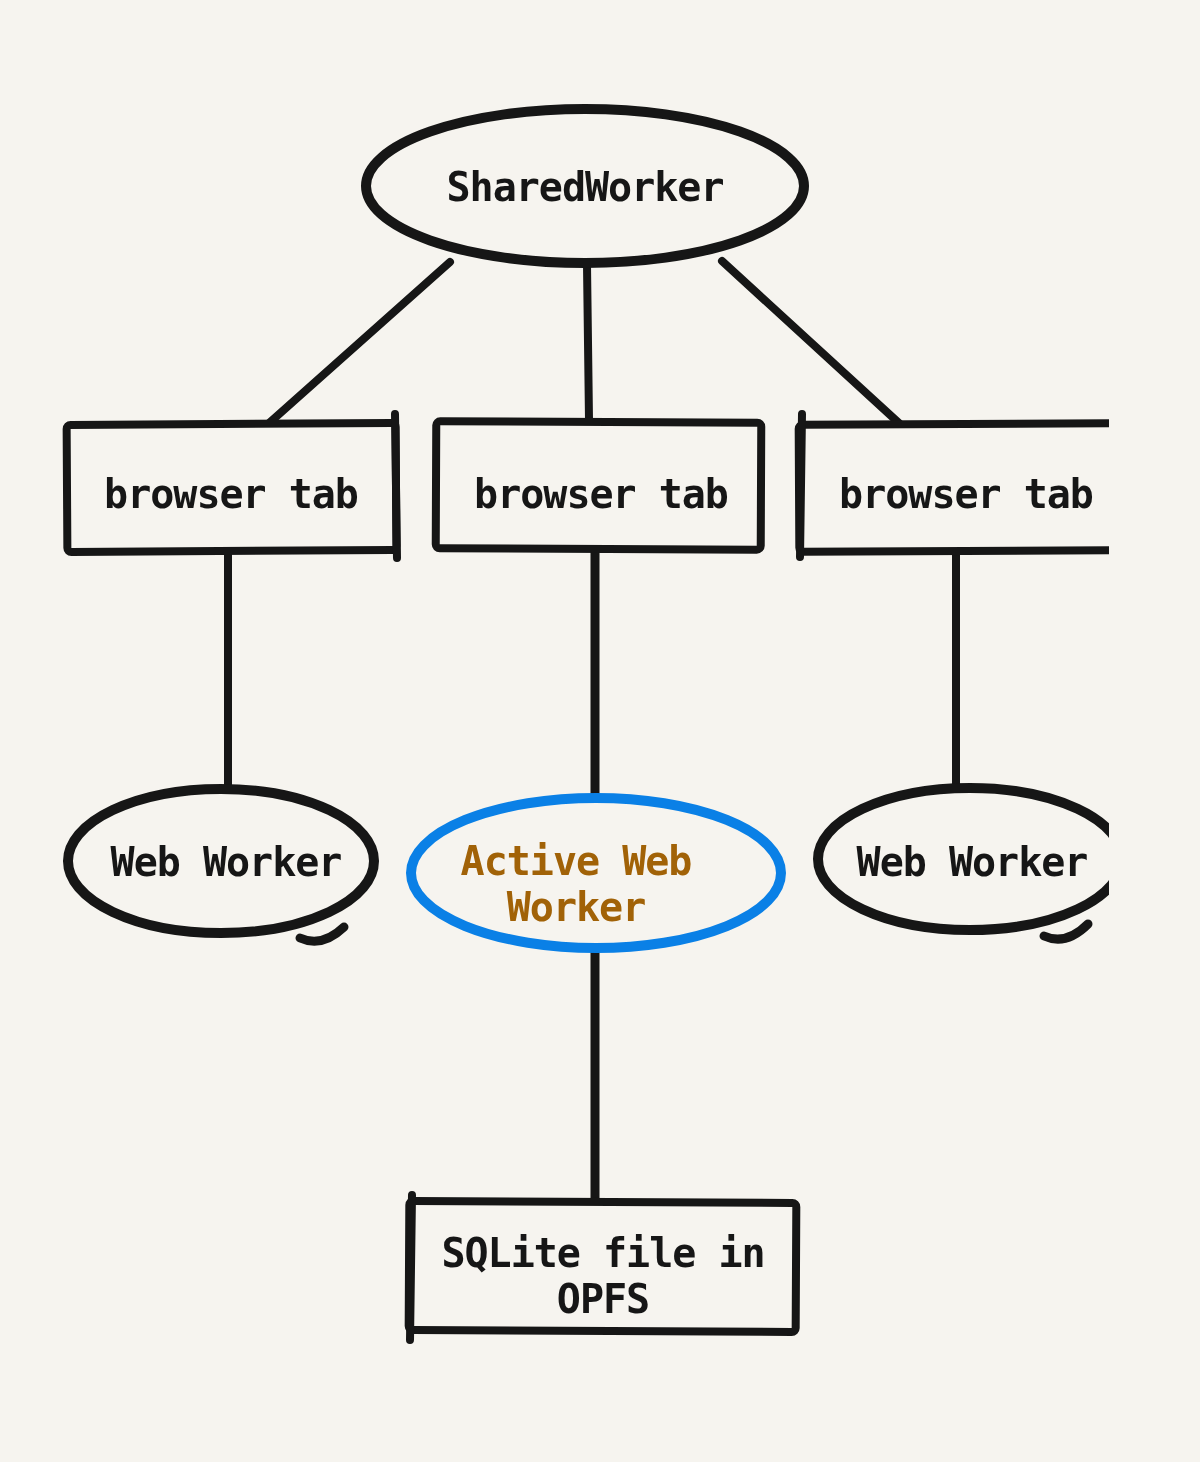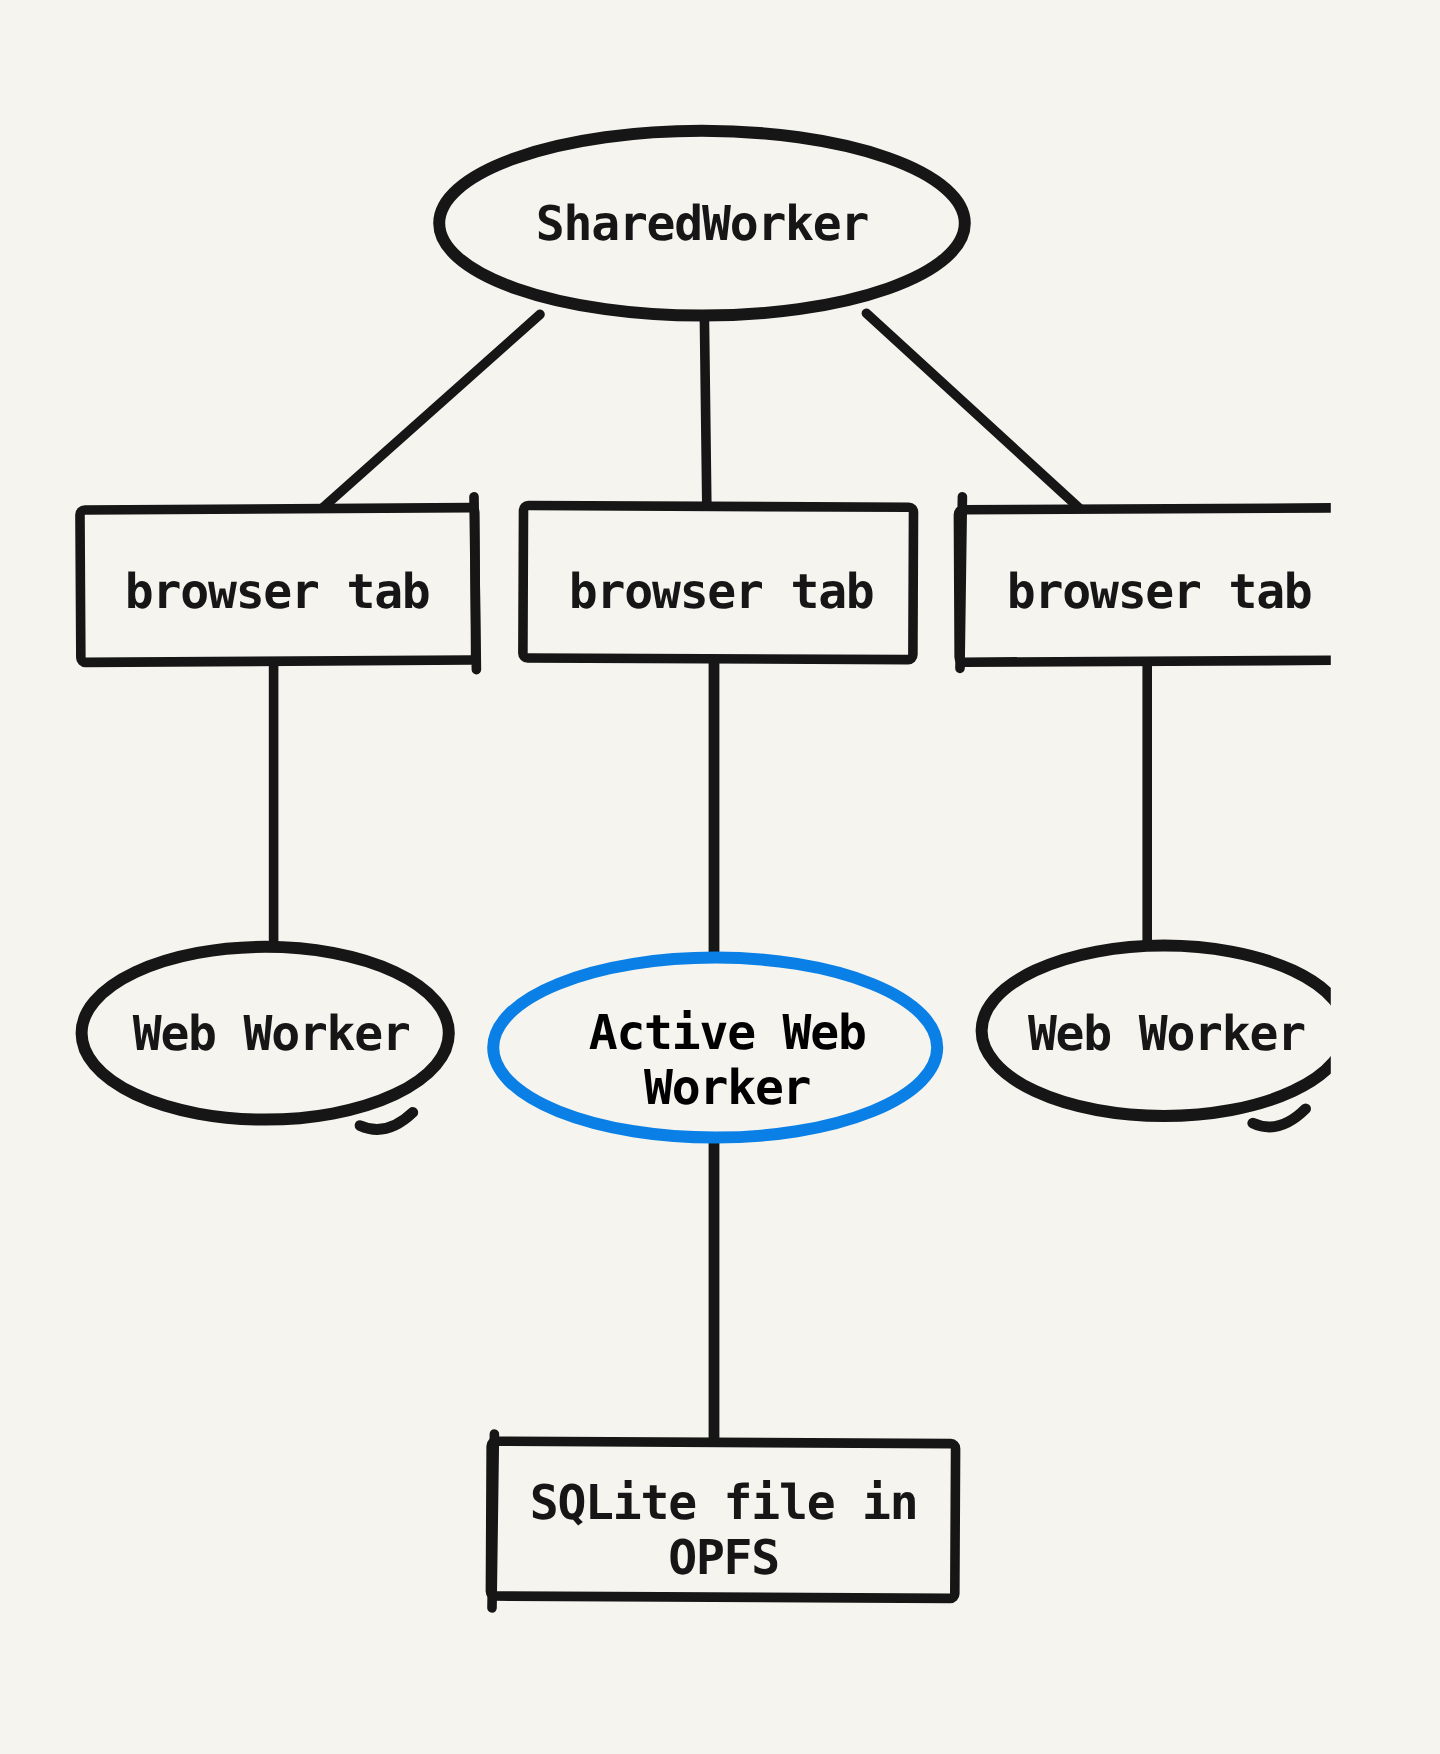--- a/index.html
+++ b/index.html
@@ -41,21 +41,21 @@
     line-height: 1.15;
     font-weight: 700;
     letter-spacing: -1px;
     white-space: normal;
   }
   .lbl-shared   { left: 385px; top: 164px;  width: 400px; }
   .lbl-tab1     { left: 81px;  top: 471px;  width: 300px; }
   .lbl-tab2     { left: 451px; top: 471px;  width: 300px; }
   .lbl-tab3     { left: 816px; top: 471px;  width: 300px; }
   .lbl-ww-left  { left: 76px;  top: 839px;  width: 300px; }
-  .lbl-active   { left: 436px; top: 838px;  width: 340px; color: #000000; }
+  .lbl-active   { left: 406px; top: 838px;  width: 340px; color: #a16207; }
   .lbl-ww-right { left: 822px; top: 839px;  width: 300px; }
   .lbl-sqlite   { left: 433px; top: 1230px; width: 340px; text-align: center; }
 </style>
 </head>
 <body>
 
 <div class="canvas">
 
   <svg viewBox="0 0 1200 1462">
 

